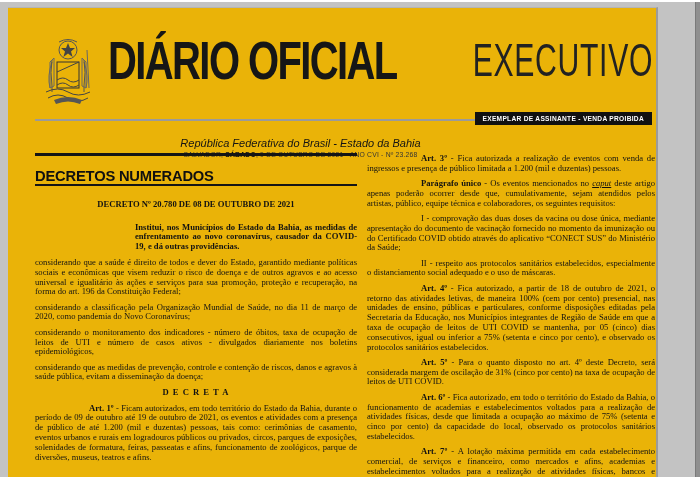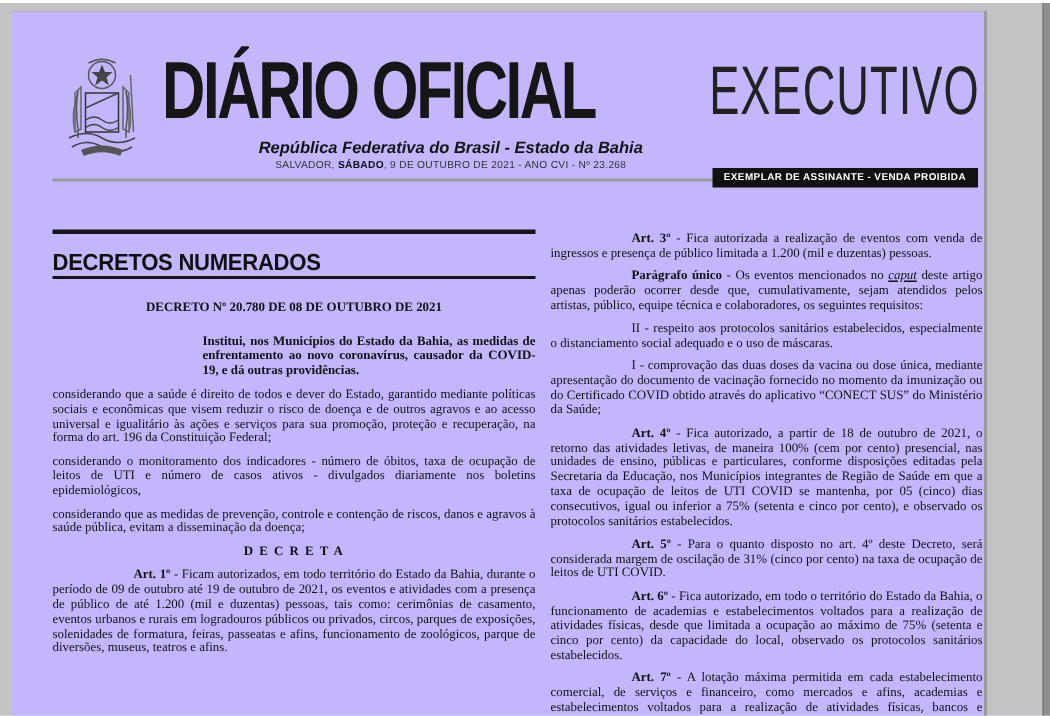--- a/index.html
+++ b/index.html
@@ -1,32 +1,32 @@
 <!DOCTYPE html>
 <html><head>
 <meta charset="utf-8">
 <style>
   html,body{margin:0;padding:0;width:700px;height:477px;overflow:hidden;
     font-family:"Liberation Serif", serif;background:#ffffff;}
   .desktop{position:absolute;left:0;top:2px;right:0;bottom:0;background:#c3c3c3;}
   .scrollstrip{position:absolute;right:0;top:0;bottom:0;width:4px;background:#8f8f8f;border-left:1px solid #7a7a7a;}
-  .page{position:absolute;left:8px;top:5px;width:648px;bottom:0;background:#c4b5fd;
+  .page{position:absolute;left:8px;top:5px;width:648px;bottom:0;background:#eab308;
     border-right:2px solid #9b9b9b;border-top:1px solid #b5b5b5;overflow:hidden;color:#111;}
 
   
   .coat{position:absolute;left:32px;top:28px;width:56px;height:76px;}
   .mast-title{position:absolute;left:100px;top:21px;font-family:"Liberation Sans",sans-serif;
     font-weight:bold;font-size:50px;letter-spacing:-2px;white-space:nowrap;
     transform:scaleX(0.80) scaleY(1.08);transform-origin:left top;color:#161616;}
   .mast-edition{position:absolute;right:3px;top:26px;font-family:"Liberation Sans",sans-serif;
     font-weight:normal;font-size:45px;letter-spacing:1px;white-space:nowrap;color:#222;
     transform:scaleX(0.67) scaleY(1.02);transform-origin:right top;}
   .mast-center{position:absolute;left:100px;top:85px;width:385px;text-align:center;}
-  .mast-sub{font-family:"Liberation Sans",sans-serif;font-weight:bold;font-style:italic;
-    font-size:11px;white-space:nowrap;color:#141414;}
+  .mast-sub{font-family:"Liberation Sans",sans-serif;font-weight:normal;font-style:italic;
+    font-size:11px;white-space:nowrap;color:#141414;margin-top:44px;}
   .mast-date{font-family:"Liberation Sans",sans-serif;font-size:6.8px;color:#333;
     margin-top:2px;letter-spacing:.2px;white-space:nowrap;}
   .mast-date b{color:#111;}
   .mast-rule{position:absolute;left:27px;right:6px;top:111px;height:2px;background:#9a9a9a;}
   .badge{position:absolute;right:4px;top:104px;background:#111;color:#fff;
     font-family:"Liberation Sans",sans-serif;font-weight:bold;font-size:6.6px;
     letter-spacing:.3px;padding:3px 8px 3px 8px;white-space:nowrap;}
 
   
   .columns{position:absolute;left:27px;top:145px;width:620px;display:grid;
@@ -84,32 +84,33 @@
 
       <div class="col left">
         <div class="section-head">
           <h2>DECRETOS NUMERADOS</h2>
           <div class="under"></div>
         </div>
 
         <p class="p center bold dec-head">DECRETO Nº 20.780 DE 08 DE OUTUBRO DE 2021</p>
         <p class="p ementa">Institui, nos Municípios do Estado da Bahia, as medidas de enfrentamento ao novo coronavírus, causador da COVID-19, e dá outras providências.</p>
         <p class="p">considerando que a saúde é direito de todos e dever do Estado, garantido mediante políticas sociais e econômicas que visem reduzir o risco de doença e de outros agravos e ao acesso universal e igualitário às ações e serviços para sua promoção, proteção e recuperação, na forma do art. 196 da Constituição Federal;</p>
+        <p class="p">considerando a classificação pela Organização Mundial de Saúde, no dia 11 de março de 2020, como pandemia do Novo Coronavírus;</p>
         <p class="p">considerando o monitoramento dos indicadores - número de óbitos, taxa de ocupação de leitos de UTI e número de casos ativos - divulgados diariamente nos boletins epidemiológicos,</p>
         <p class="p">considerando que as medidas de prevenção, controle e contenção de riscos, danos e agravos à saúde pública, evitam a disseminação da doença;</p>
         <p class="p center bold decreta">D E C R E T A</p>
         <p class="p ind"><strong>Art. 1º</strong><span> - Ficam autorizados, em todo território do Estado da Bahia, durante o período de 09 de outubro até 19 de outubro de 2021, os eventos e atividades com a presença de público de até 1.200 (mil e duzentas) pessoas, tais como: cerimônias de casamento, eventos urbanos e rurais em logradouros públicos ou privados, circos, parques de exposições, solenidades de formatura, feiras, passeatas e afins, funcionamento de zoológicos, parque de diversões, museus, teatros e afins.</span></p>
 
       </div>
 
       <div class="col right">
         <p class="p ind"><strong>Art. 3º</strong><span> - Fica autorizada a realização de eventos com venda de ingressos e presença de público limitada a 1.200 (mil e duzentas) pessoas.</span></p>
         <p class="p ind"><strong>Parágrafo único</strong><span> - Os eventos mencionados no </span><span class="caput">caput</span><span> deste artigo apenas poderão ocorrer desde que, cumulativamente, sejam atendidos pelos artistas, público, equipe técnica e colaboradores, os seguintes requisitos:</span></p>
+        <p class="p ind">I - comprovação das duas doses da vacina ou dose única, mediante apresentação do documento de vacinação fornecido no momento da imunização ou do Certificado COVID obtido através do aplicativo “CONECT SUS” do Ministério da Saúde;</p>
         <p class="p ind">II - respeito aos protocolos sanitários estabelecidos, especialmente o distanciamento social adequado e o uso de máscaras.</p>
-        <p class="p ind">I - comprovação das duas doses da vacina ou dose única, mediante apresentação do documento de vacinação fornecido no momento da imunização ou do Certificado COVID obtido através do aplicativo “CONECT SUS” do Ministério da Saúde;</p>
         <p class="p ind"><strong>Art. 4º</strong><span> - Fica autorizado, a partir de 18 de outubro de 2021, o retorno das atividades letivas, de maneira 100% (cem por cento) presencial, nas unidades de ensino, públicas e particulares, conforme disposições editadas pela Secretaria da Educação, nos Municípios integrantes de Região de Saúde em que a taxa de ocupação de leitos de UTI COVID se mantenha, por 05 (cinco) dias consecutivos, igual ou inferior a 75% (setenta e cinco por cento), e observado os protocolos sanitários estabelecidos.</span></p>
         <p class="p ind"><strong>Art. 5º</strong><span> - Para o quanto disposto no art. 4º deste Decreto, será considerada margem de oscilação de 31% (cinco por cento) na taxa de ocupação de leitos de UTI COVID.</span></p>
         <p class="p ind"><strong>Art. 6º</strong><span> - Fica autorizado, em todo o território do Estado da Bahia, o funcionamento de academias e estabelecimentos voltados para a realização de atividades físicas, desde que limitada a ocupação ao máximo de 75% (setenta e cinco por cento) da capacidade do local, observado os protocolos sanitários estabelecidos.</span></p>
         <p class="p ind"><strong>Art. 7º</strong><span> - A lotação máxima permitida em cada estabelecimento comercial, de serviços e financeiro, como mercados e afins, academias e estabelecimentos voltados para a realização de atividades físicas, bancos e lotéricas, deverá ser definida em ato editado por cada Município, considerado o tamanho do espaço físico, com o objetivo de evitar aglomerações.</span></p>
 
       </div>
 
     </div>
   </div>
 

